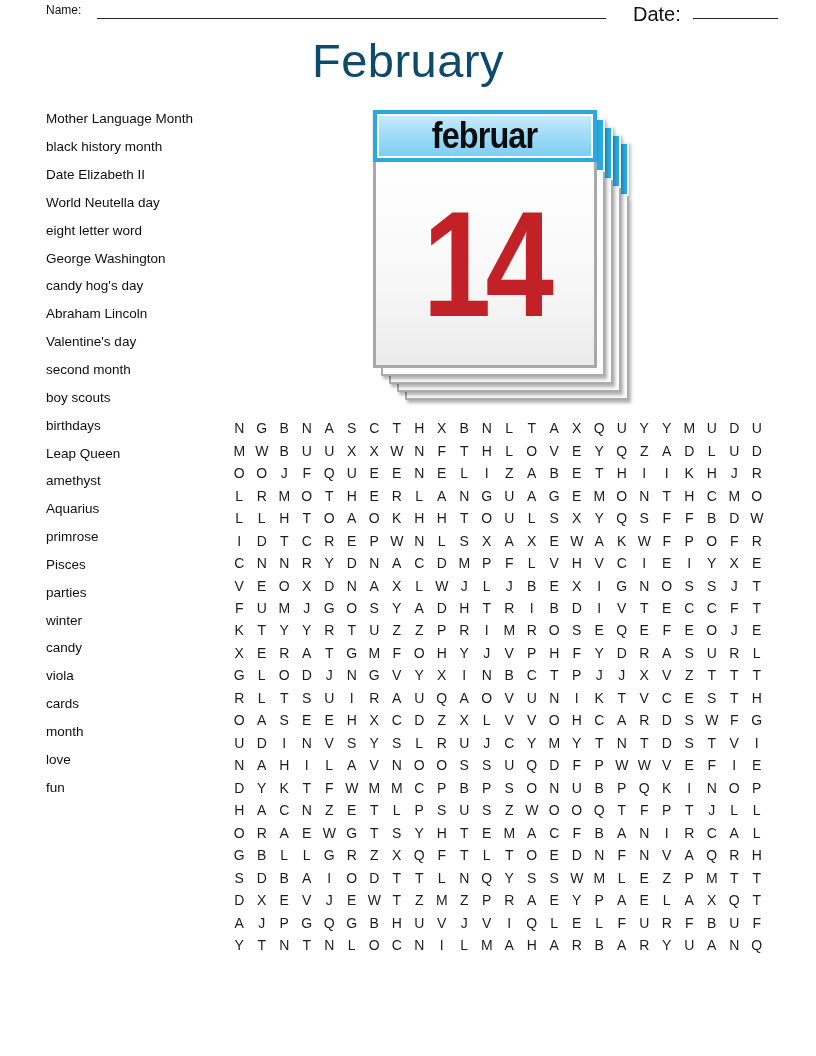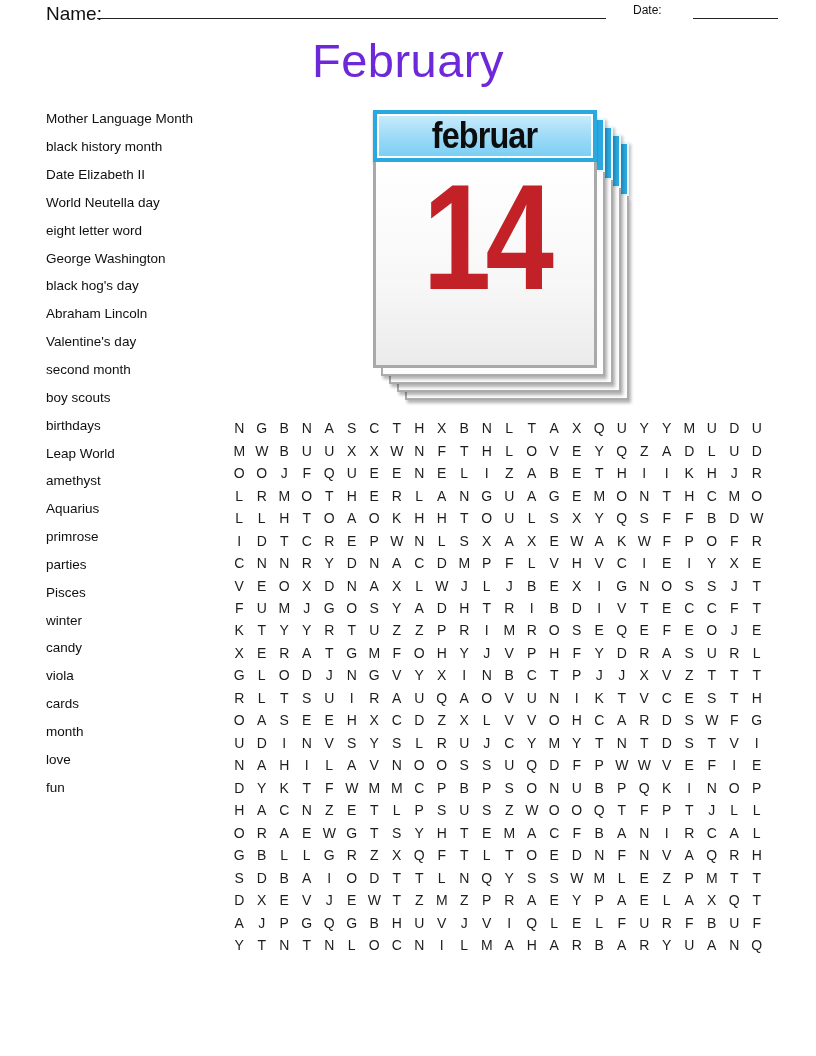--- a/index.html
+++ b/index.html
@@ -8,42 +8,42 @@
     position:relative;
     width:816px; height:1056px;
     background:#ffffff;
     font-family:"Liberation Sans", sans-serif;
     overflow:hidden;
   }
 
   
   .name-label {
     position:absolute; left:46px; top:3px;
-    font-size:19px; color:#111;
+    font-size:12px; color:#111;
   }
   .name-line {
     position:absolute; left:97px; top:0px;
     width:509px; height:19px;
     border-bottom:1.6px solid #222;
   }
   .date-label {
     position:absolute; left:633px; top:3px;
-    font-size:12px; color:#111;
+    font-size:20px; color:#111;
   }
   .date-line {
     position:absolute; left:693px; top:0px;
     width:85px; height:19px;
     border-bottom:1.6px solid #222;
   }
 
   
   .title {
     position:absolute; left:0; top:33px; width:816px;
     text-align:center;
-    font-size:47px; font-weight:400; color:#6d28d9;
+    font-size:47px; font-weight:400; color:#0c4a6e;
     letter-spacing:0.5px;
   }
 
   
   .calendar {
     position:absolute; left:373px; top:110px;
     width:260px; height:295px;
   }
   .cal-page {
     position:absolute; width:224px; height:258px;
@@ -83,21 +83,21 @@
   .month-text {
     font-size:36px; font-weight:bold; color:#0d0d0d;
     transform:scaleX(0.9); letter-spacing:-1px;
     line-height:1;
   }
   .front-body {
     height:206px;
     background:linear-gradient(180deg,#ffffff 0%, #f7f7f7 60%, #ebebeb 100%);
     border:3px solid #A9A9A9;
     border-top:none;
-    display:flex; justify-content:center;
+    display:flex; align-items:center; justify-content:center;
   }
   .day-text {
     font-size:150px; font-weight:bold; color:#C32128;
     transform:scaleX(0.82);
     letter-spacing:-7px;
     line-height:1;
   }
 
   
   .word-list {
@@ -166,32 +166,32 @@
     </div>
   </div>
 
   <div class="word-list">
       <div class="word-item">Mother Language Month</div>
       <div class="word-item">black history month</div>
       <div class="word-item">Date Elizabeth II</div>
       <div class="word-item">World Neutella day</div>
       <div class="word-item">eight letter word</div>
       <div class="word-item">George Washington</div>
-      <div class="word-item">black hog's day</div>
+      <div class="word-item">candy hog's day</div>
       <div class="word-item">Abraham Lincoln</div>
       <div class="word-item">Valentine's day</div>
       <div class="word-item">second month</div>
       <div class="word-item">boy scouts</div>
       <div class="word-item">birthdays</div>
-      <div class="word-item">Leap World</div>
+      <div class="word-item">Leap Queen</div>
       <div class="word-item">amethyst</div>
       <div class="word-item">Aquarius</div>
       <div class="word-item">primrose</div>
+      <div class="word-item">Pisces</div>
       <div class="word-item">parties</div>
-      <div class="word-item">Pisces</div>
       <div class="word-item">winter</div>
       <div class="word-item">candy</div>
       <div class="word-item">viola</div>
       <div class="word-item">cards</div>
       <div class="word-item">month</div>
       <div class="word-item">love</div>
       <div class="word-item">fun</div>
     </div>
 
   <div class="letter-grid">

